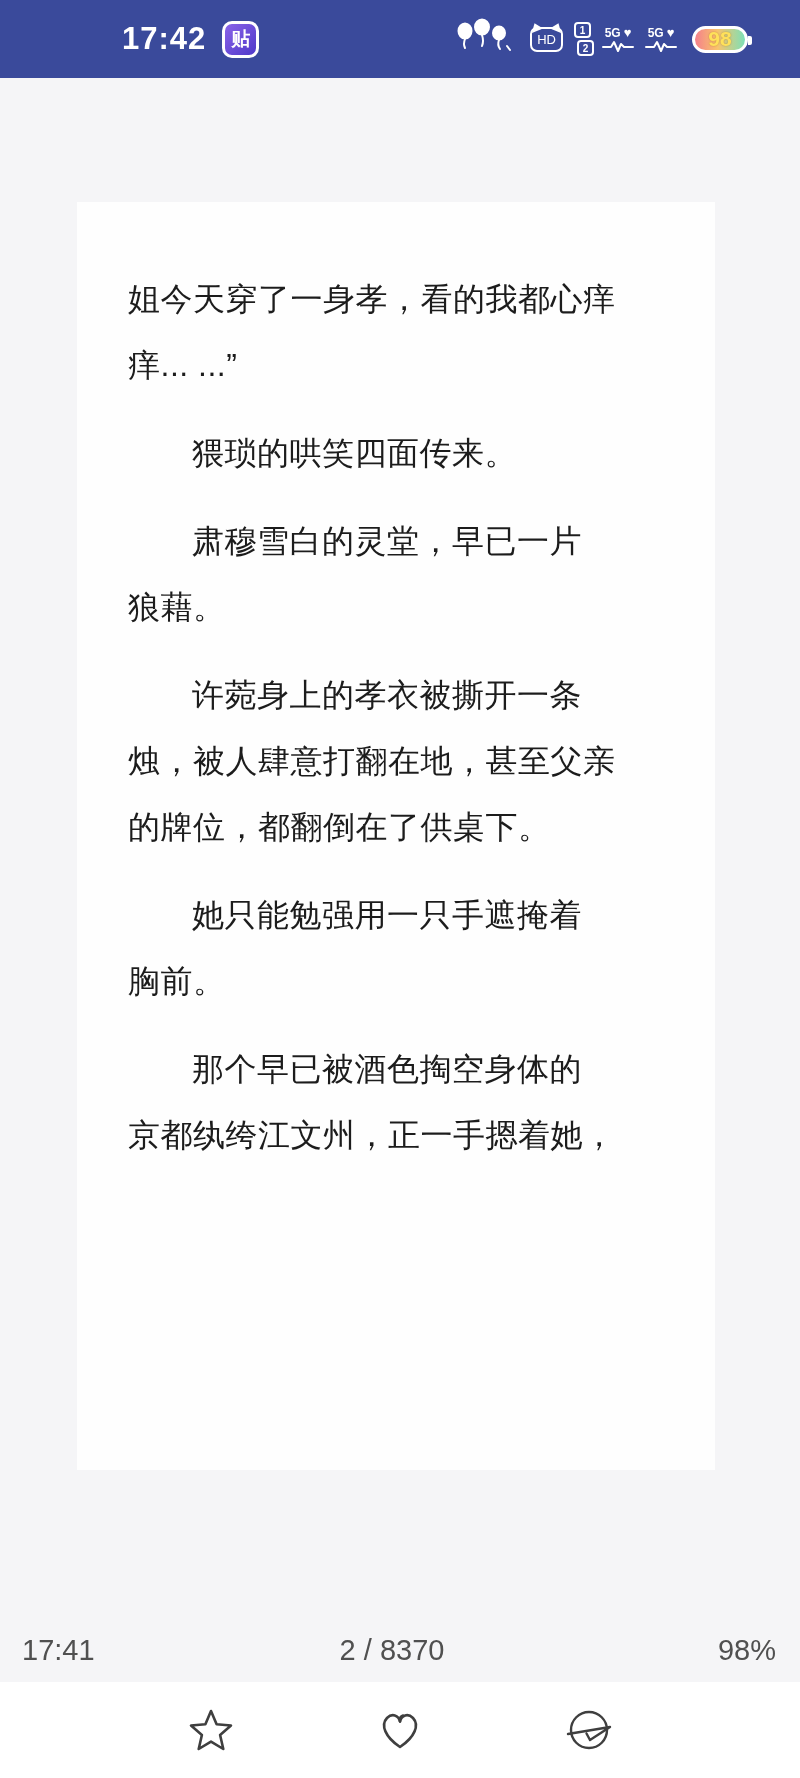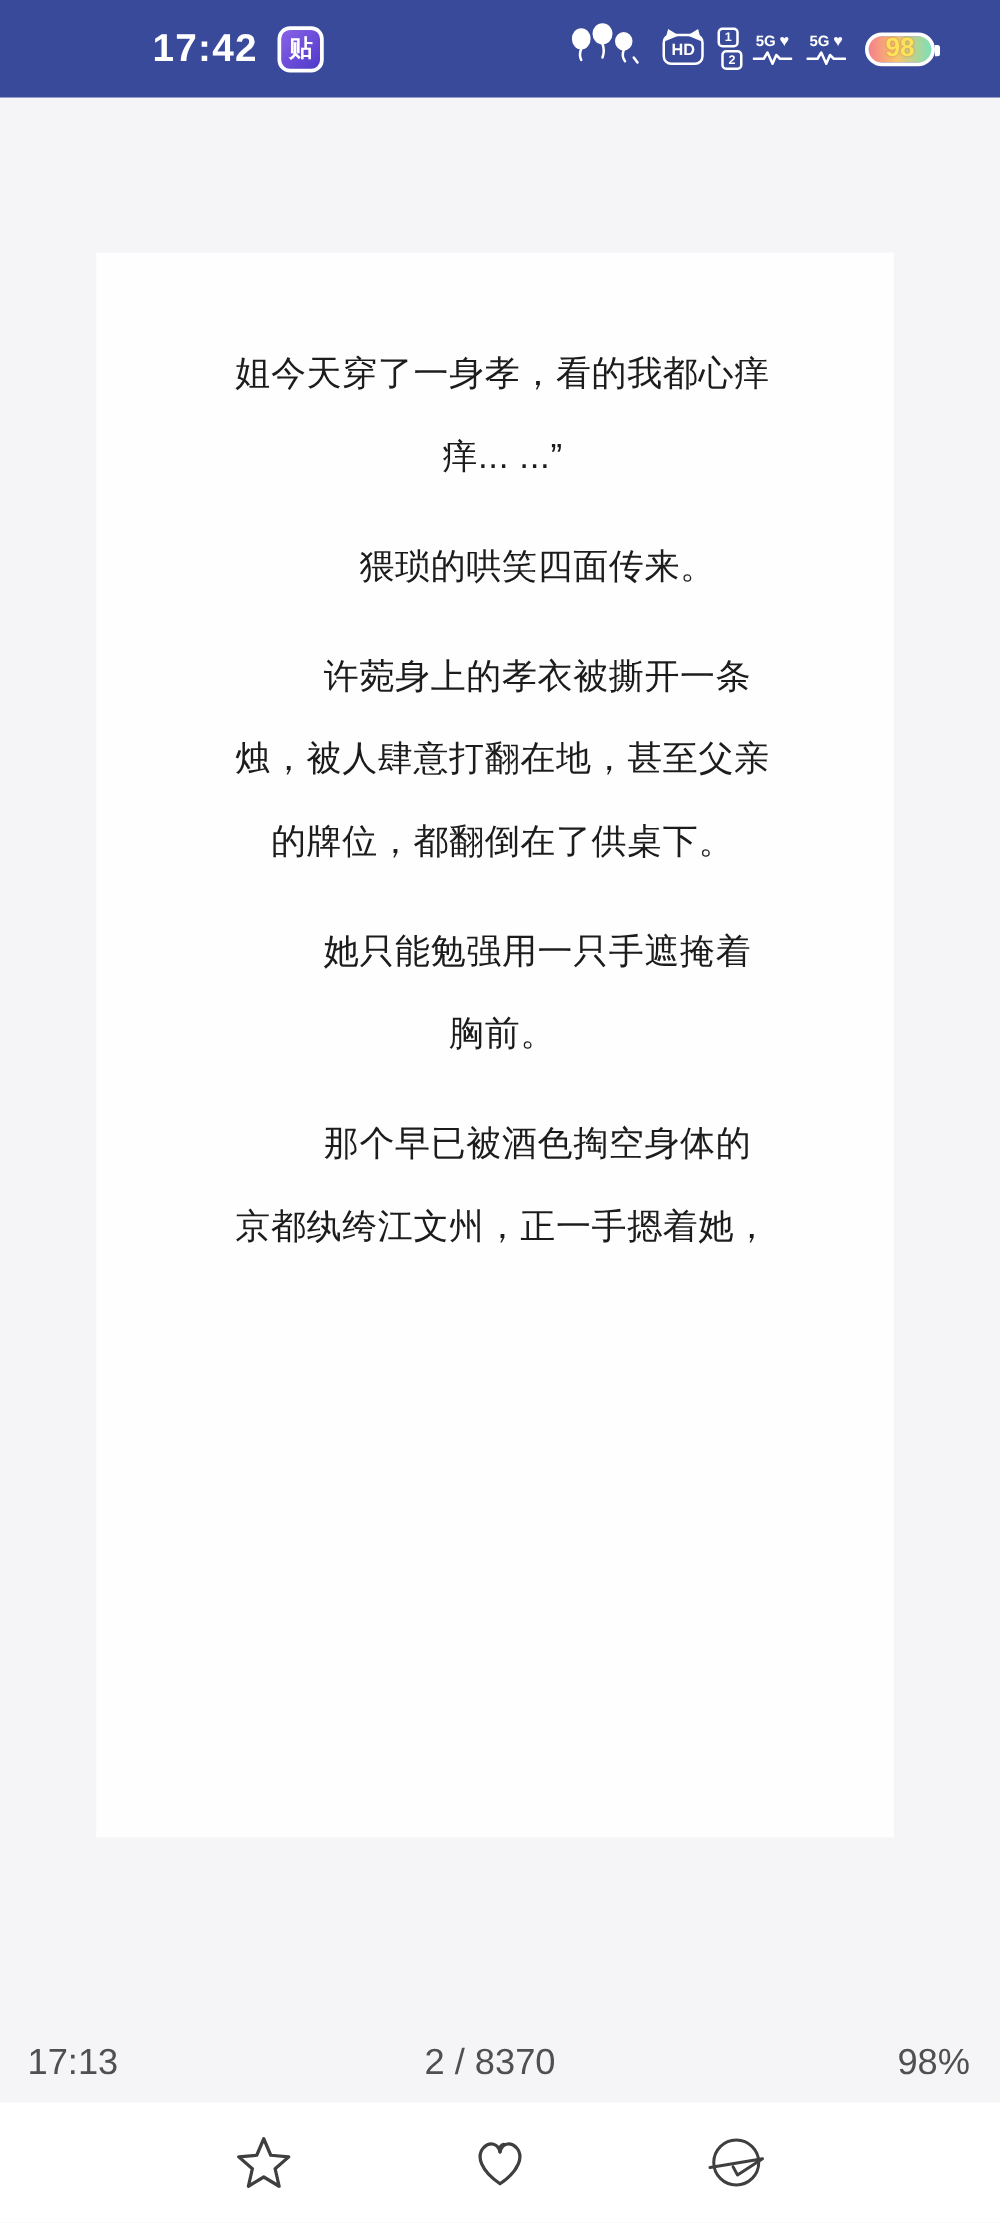--- a/index.html
+++ b/index.html
@@ -11,21 +11,21 @@
   .status-bar { position:absolute; top:0; left:0; width:800px; height:78px;
     background:#3a4a9b; display:flex; align-items:center; justify-content:space-between;
     padding:0 52px 0 122px; color:#fff; }
   .sb-left { display:flex; align-items:center; gap:16px; }
   .sb-time { font-size:31px; font-weight:700; letter-spacing:1px; }
   .tieba-badge { width:37px; height:37px; border:3px solid #fff; border-radius:10px;
     background:linear-gradient(135deg,#8a63e8,#4f39c9); display:flex; align-items:center;
     justify-content:center; font-size:19px; font-weight:700; color:#fff; }
   .sb-right { display:flex; align-items:center; gap:11px; }
   .hd-badge { position:relative; border:2px solid #fff; border-radius:7px;
-    font-size:13px; font-weight:700; padding:3px 5px; margin-left:2px; }
+    font-size:13px; font-weight:400; padding:3px 5px; margin-left:2px; }
   .hd-badge::before, .hd-badge::after { content:""; position:absolute; top:-6px;
     width:0; height:0; border-left:6px solid transparent; border-right:6px solid transparent;
     border-bottom:8px solid #fff; }
   .hd-badge::before { left:-2px; transform:rotate(-22deg); }
   .hd-badge::after  { right:-2px; transform:rotate(22deg); }
   .sim-stack { display:flex; flex-direction:column; gap:2px; }
   .sim-box { width:17px; height:16px; border:2px solid #fff; border-radius:4px;
     font-size:10px; font-weight:700; display:flex; align-items:center; justify-content:center; }
   .sim-box.second { transform:translateX(3px); }
   .net { display:flex; flex-direction:column; align-items:center; line-height:1; }
@@ -37,22 +37,22 @@
     display:flex; align-items:center; justify-content:center; margin-left:4px; }
   .battery-num { font-size:21px; font-weight:700; color:#ffe15a; text-shadow:0 0 2px rgba(120,60,0,.4); }
   .battery-nub { position:absolute; right:-7px; top:7px; width:4px; height:9px; background:#fff;
     border-radius:0 2px 2px 0; }
 
   
   .reading-card { position:absolute; left:77px; top:202px; width:638px; height:1268px;
     background:#fefefe; padding:64px 39px 0 51px; }
   .para { margin:0; }
   .para + .para { margin-top:22px; }
-  .tline { font-size:28px; line-height:66px; letter-spacing:0.5px; color:#1c1c1c;
-    white-space:nowrap;text-align:center; }
+  .tline { font-size:32px; line-height:66px; letter-spacing:0.5px; color:#1c1c1c;
+    white-space:nowrap; }
   .tline.indent { text-indent:2em; }
 
   
   .reader-footer { position:absolute; left:0; top:1626px; width:800px; height:48px;
     display:flex; align-items:center; justify-content:space-between; padding:0 24px 0 22px;
     color:#505050; font-size:29px; }
   .rf-center { position:absolute; left:0; right:16px; text-align:center; }
 
   
   .action-bar { position:absolute; left:0; top:1682px; width:800px; height:96px; background:#ffffff;
@@ -117,36 +117,40 @@
 
   <section class="reading-card">
     <div class="para">
       <div class="tline">姐今天穿了一身孝，看的我都心痒</div>
       <div class="tline">痒... ...”</div>
     </div>
     <div class="para">
       <div class="tline indent">猥琐的哄笑四面传来。</div>
     </div>
     <div class="para">
+      <div class="tline indent">肃穆雪白的灵堂，早已一片</div>
+      <div class="tline">狼藉。</div>
+    </div>
+    <div class="para">
       <div class="tline indent">许菀身上的孝衣被撕开一条</div>
       <div class="tline">烛，被人肆意打翻在地，甚至父亲</div>
       <div class="tline">的牌位，都翻倒在了供桌下。</div>
     </div>
     <div class="para">
       <div class="tline indent">她只能勉强用一只手遮掩着</div>
       <div class="tline">胸前。</div>
     </div>
     <div class="para">
       <div class="tline indent">那个早已被酒色掏空身体的</div>
       <div class="tline">京都纨绔江文州，正一手摁着她，</div>
     </div>
   </section>
 
   <div class="reader-footer">
-    <span>17:13</span>
+    <span>17:41</span>
     <span class="rf-center">2 / 8370</span>
     <span>98%</span>
   </div>
 
   <nav class="action-bar">
     <button class="ab-btn">
       <svg width="46" height="46" viewBox="0 0 46 46" fill="none" stroke="#3f3f3f" stroke-width="2.6" stroke-linejoin="round">
         <polygon points="23,4 28.6,17.2 43,18.5 32.1,28 35.3,42 23,34.6 10.7,42 13.9,28 3,18.5 17.4,17.2"></polygon>
       </svg>
     </button>

